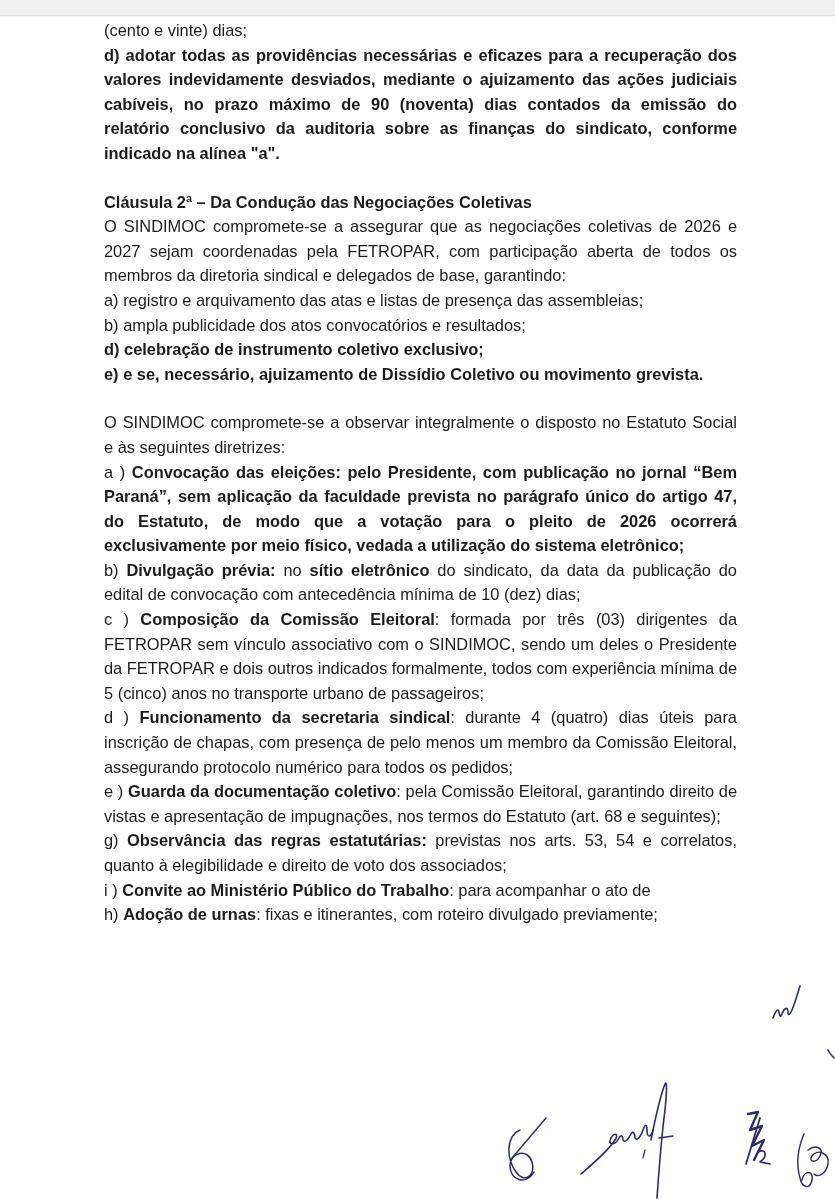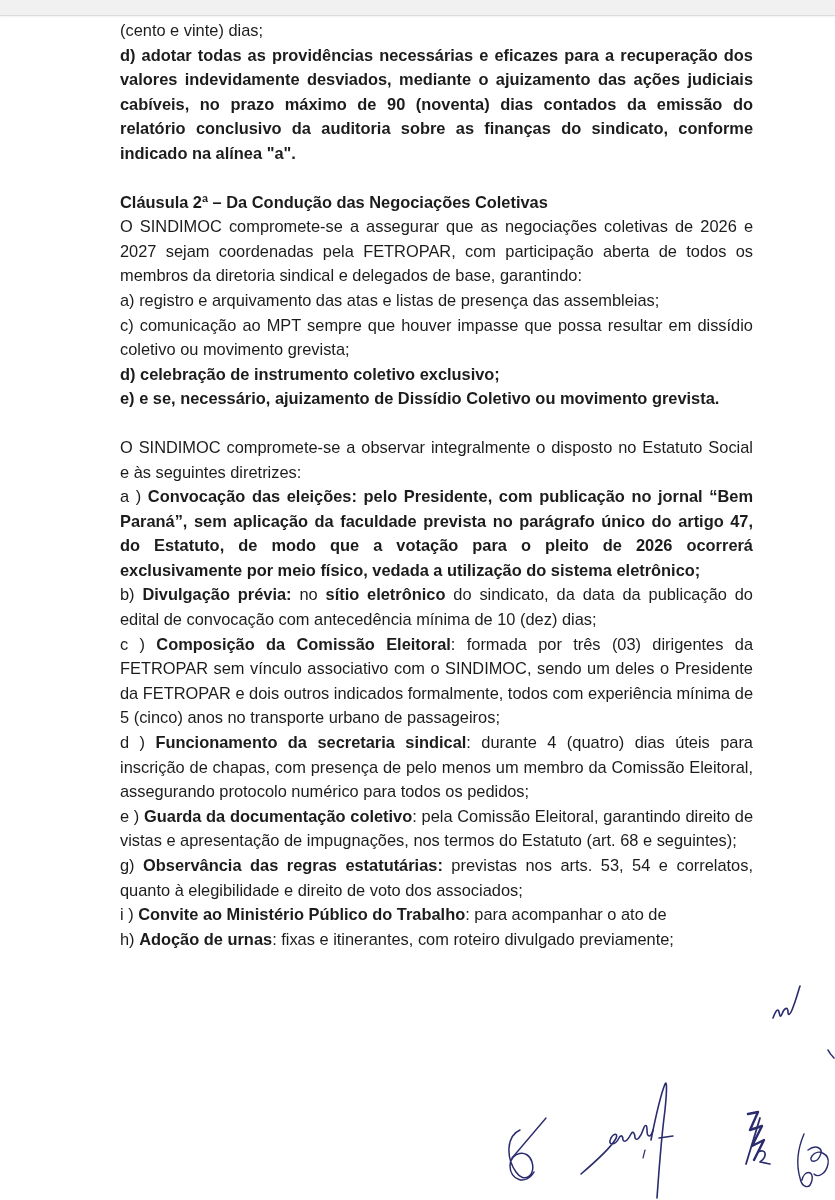--- a/index.html
+++ b/index.html
@@ -11,21 +11,20 @@
     }
     .topbar {
       position: absolute; left: 0; top: 0; width: 835px; height: 15px;
       background: #f1f1f1; border-bottom: 1px solid #dcdcdc;
       box-shadow: 0 1px 2px rgba(0,0,0,0.06);
     }
     .page {
       position: absolute; left: 104px; top: 18px; width: 633px;
       font-size: 16.4px; line-height: 24.6px;
       text-align: justify;
-      margin-left: 16px;
     }
     .page p { margin: 0; }
     .b { font-weight: bold; }
     .gap { height: 24px; }
     .heading { font-weight: bold; }
     .sig {
       position: absolute; pointer-events: none;
     }
     .sig path { fill: none; stroke: #2b2c6e; stroke-linecap: round; stroke-linejoin: round; }
   </style>
@@ -36,21 +35,21 @@
 
 <div class="page">
   <p>(cento e vinte) dias;</p>
   <p class="b">d) adotar todas  as providências necessárias e eficazes para a recuperação dos valores indevidamente desviados, mediante o ajuizamento das ações judiciais cabíveis, no prazo máximo de 90 (noventa) dias contados da emissão do relatório conclusivo da auditoria sobre as finanças do sindicato, conforme indicado na alínea "a".</p>
 
   <div class="gap"></div>
 
   <p class="heading">Cláusula 2ª – Da Condução das Negociações Coletivas</p>
   <p>O SINDIMOC compromete-se a assegurar que as negociações coletivas de 2026 e 2027 sejam coordenadas pela FETROPAR, com participação aberta de todos os membros da diretoria sindical e delegados de base, garantindo:</p>
   <p>a) registro e arquivamento das atas e listas de presença das assembleias;</p>
-  <p>c) comunicação ao MPT sempre que houver impasse que possa resultar em dissídio coletivo ou movimento grevista;</p>
+  <p>b) ampla publicidade dos atos convocatórios e resultados;</p>
   <p class="b">d) celebração de instrumento coletivo exclusivo;</p>
   <p class="b">e) e se, necessário, ajuizamento de Dissídio Coletivo ou movimento grevista.</p>
 
   <div class="gap"></div>
 
   <p>O SINDIMOC compromete-se a observar integralmente o disposto no Estatuto Social e às seguintes diretrizes:</p>
 
   <p><span>a ) </span><span class="b">Convocação das eleições: pelo Presidente, com publicação no jornal “Bem Paraná”, sem aplicação da faculdade prevista no parágrafo único do artigo 47, do Estatuto, de modo que a votação para o pleito de 2026 ocorrerá exclusivamente por meio físico, vedada a utilização do sistema eletrônico;</span></p>
 
   <p><span>b) </span><span class="b">Divulgação prévia:</span><span> no </span><span class="b">sítio eletrônico</span><span> do sindicato, da data da publicação do edital de convocação com antecedência mínima de 10 (dez) dias;</span></p>

